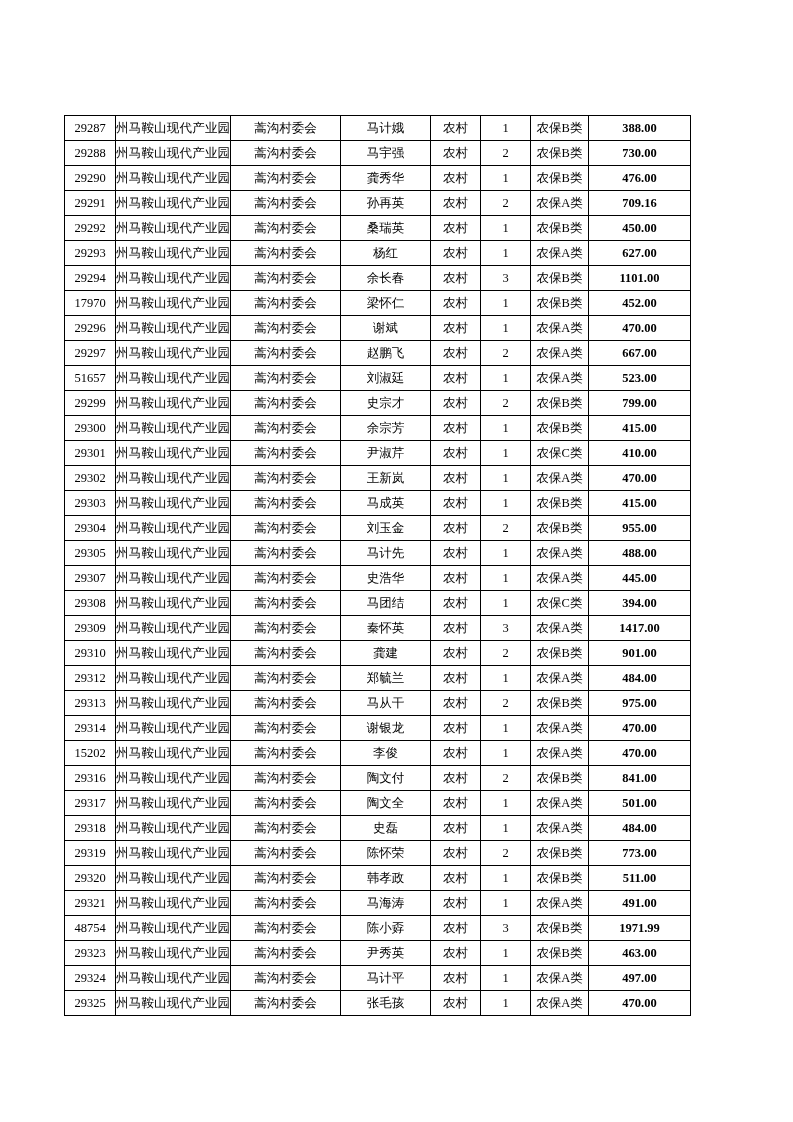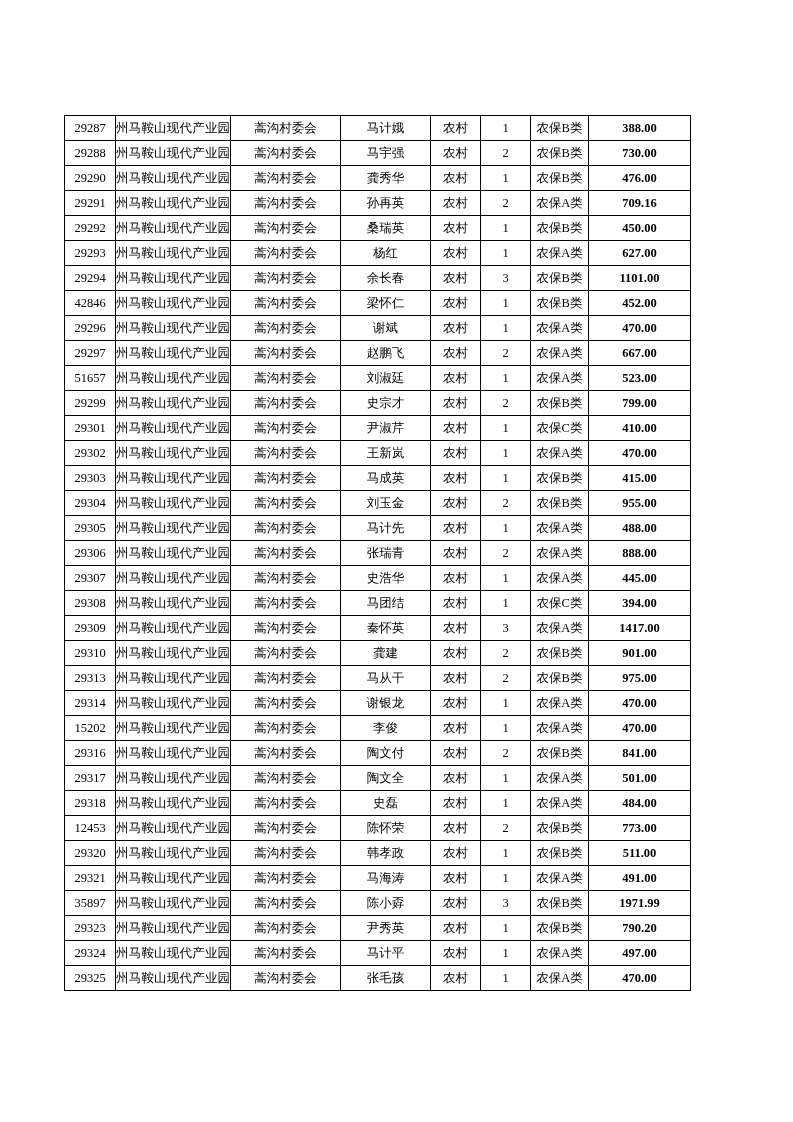--- a/index.html
+++ b/index.html
@@ -127,21 +127,21 @@
           <td class="col-id">29294</td>
           <td class="col-region">州马鞍山现代产业园</td>
           <td class="col-village">蒿沟村委会</td>
           <td class="col-name">余长春</td>
           <td class="col-type">农村</td>
           <td class="col-count">3</td>
           <td class="col-category">农保B类</td>
           <td class="col-amount">1101.00</td>
         </tr>
         <tr>
-          <td class="col-id">42846</td>
+          <td class="col-id">17970</td>
           <td class="col-region">州马鞍山现代产业园</td>
           <td class="col-village">蒿沟村委会</td>
           <td class="col-name">梁怀仁</td>
           <td class="col-type">农村</td>
           <td class="col-count">1</td>
           <td class="col-category">农保B类</td>
           <td class="col-amount">452.00</td>
         </tr>
         <tr>
           <td class="col-id">29296</td>
@@ -175,20 +175,30 @@
         </tr>
         <tr>
           <td class="col-id">29299</td>
           <td class="col-region">州马鞍山现代产业园</td>
           <td class="col-village">蒿沟村委会</td>
           <td class="col-name">史宗才</td>
           <td class="col-type">农村</td>
           <td class="col-count">2</td>
           <td class="col-category">农保B类</td>
           <td class="col-amount">799.00</td>
+        </tr>
+        <tr>
+          <td class="col-id">29300</td>
+          <td class="col-region">州马鞍山现代产业园</td>
+          <td class="col-village">蒿沟村委会</td>
+          <td class="col-name">余宗芳</td>
+          <td class="col-type">农村</td>
+          <td class="col-count">1</td>
+          <td class="col-category">农保B类</td>
+          <td class="col-amount">415.00</td>
         </tr>
         <tr>
           <td class="col-id">29301</td>
           <td class="col-region">州马鞍山现代产业园</td>
           <td class="col-village">蒿沟村委会</td>
           <td class="col-name">尹淑芹</td>
           <td class="col-type">农村</td>
           <td class="col-count">1</td>
           <td class="col-category">农保C类</td>
           <td class="col-amount">410.00</td>
@@ -227,30 +237,20 @@
           <td class="col-id">29305</td>
           <td class="col-region">州马鞍山现代产业园</td>
           <td class="col-village">蒿沟村委会</td>
           <td class="col-name">马计先</td>
           <td class="col-type">农村</td>
           <td class="col-count">1</td>
           <td class="col-category">农保A类</td>
           <td class="col-amount">488.00</td>
         </tr>
         <tr>
-          <td class="col-id">29306</td>
-          <td class="col-region">州马鞍山现代产业园</td>
-          <td class="col-village">蒿沟村委会</td>
-          <td class="col-name">张瑞青</td>
-          <td class="col-type">农村</td>
-          <td class="col-count">2</td>
-          <td class="col-category">农保A类</td>
-          <td class="col-amount">888.00</td>
-        </tr>
-        <tr>
           <td class="col-id">29307</td>
           <td class="col-region">州马鞍山现代产业园</td>
           <td class="col-village">蒿沟村委会</td>
           <td class="col-name">史浩华</td>
           <td class="col-type">农村</td>
           <td class="col-count">1</td>
           <td class="col-category">农保A类</td>
           <td class="col-amount">445.00</td>
         </tr>
         <tr>
@@ -277,20 +277,30 @@
           <td class="col-id">29310</td>
           <td class="col-region">州马鞍山现代产业园</td>
           <td class="col-village">蒿沟村委会</td>
           <td class="col-name">龚建</td>
           <td class="col-type">农村</td>
           <td class="col-count">2</td>
           <td class="col-category">农保B类</td>
           <td class="col-amount">901.00</td>
         </tr>
         <tr>
+          <td class="col-id">29312</td>
+          <td class="col-region">州马鞍山现代产业园</td>
+          <td class="col-village">蒿沟村委会</td>
+          <td class="col-name">郑毓兰</td>
+          <td class="col-type">农村</td>
+          <td class="col-count">1</td>
+          <td class="col-category">农保A类</td>
+          <td class="col-amount">484.00</td>
+        </tr>
+        <tr>
           <td class="col-id">29313</td>
           <td class="col-region">州马鞍山现代产业园</td>
           <td class="col-village">蒿沟村委会</td>
           <td class="col-name">马从干</td>
           <td class="col-type">农村</td>
           <td class="col-count">2</td>
           <td class="col-category">农保B类</td>
           <td class="col-amount">975.00</td>
         </tr>
         <tr>
@@ -337,21 +347,21 @@
           <td class="col-id">29318</td>
           <td class="col-region">州马鞍山现代产业园</td>
           <td class="col-village">蒿沟村委会</td>
           <td class="col-name">史磊</td>
           <td class="col-type">农村</td>
           <td class="col-count">1</td>
           <td class="col-category">农保A类</td>
           <td class="col-amount">484.00</td>
         </tr>
         <tr>
-          <td class="col-id">12453</td>
+          <td class="col-id">29319</td>
           <td class="col-region">州马鞍山现代产业园</td>
           <td class="col-village">蒿沟村委会</td>
           <td class="col-name">陈怀荣</td>
           <td class="col-type">农村</td>
           <td class="col-count">2</td>
           <td class="col-category">农保B类</td>
           <td class="col-amount">773.00</td>
         </tr>
         <tr>
           <td class="col-id">29320</td>
@@ -367,38 +377,38 @@
           <td class="col-id">29321</td>
           <td class="col-region">州马鞍山现代产业园</td>
           <td class="col-village">蒿沟村委会</td>
           <td class="col-name">马海涛</td>
           <td class="col-type">农村</td>
           <td class="col-count">1</td>
           <td class="col-category">农保A类</td>
           <td class="col-amount">491.00</td>
         </tr>
         <tr>
-          <td class="col-id">35897</td>
+          <td class="col-id">48754</td>
           <td class="col-region">州马鞍山现代产业园</td>
           <td class="col-village">蒿沟村委会</td>
           <td class="col-name">陈小孬</td>
           <td class="col-type">农村</td>
           <td class="col-count">3</td>
           <td class="col-category">农保B类</td>
           <td class="col-amount">1971.99</td>
         </tr>
         <tr>
           <td class="col-id">29323</td>
           <td class="col-region">州马鞍山现代产业园</td>
           <td class="col-village">蒿沟村委会</td>
           <td class="col-name">尹秀英</td>
           <td class="col-type">农村</td>
           <td class="col-count">1</td>
           <td class="col-category">农保B类</td>
-          <td class="col-amount">790.20</td>
+          <td class="col-amount">463.00</td>
         </tr>
         <tr>
           <td class="col-id">29324</td>
           <td class="col-region">州马鞍山现代产业园</td>
           <td class="col-village">蒿沟村委会</td>
           <td class="col-name">马计平</td>
           <td class="col-type">农村</td>
           <td class="col-count">1</td>
           <td class="col-category">农保A类</td>
           <td class="col-amount">497.00</td>

